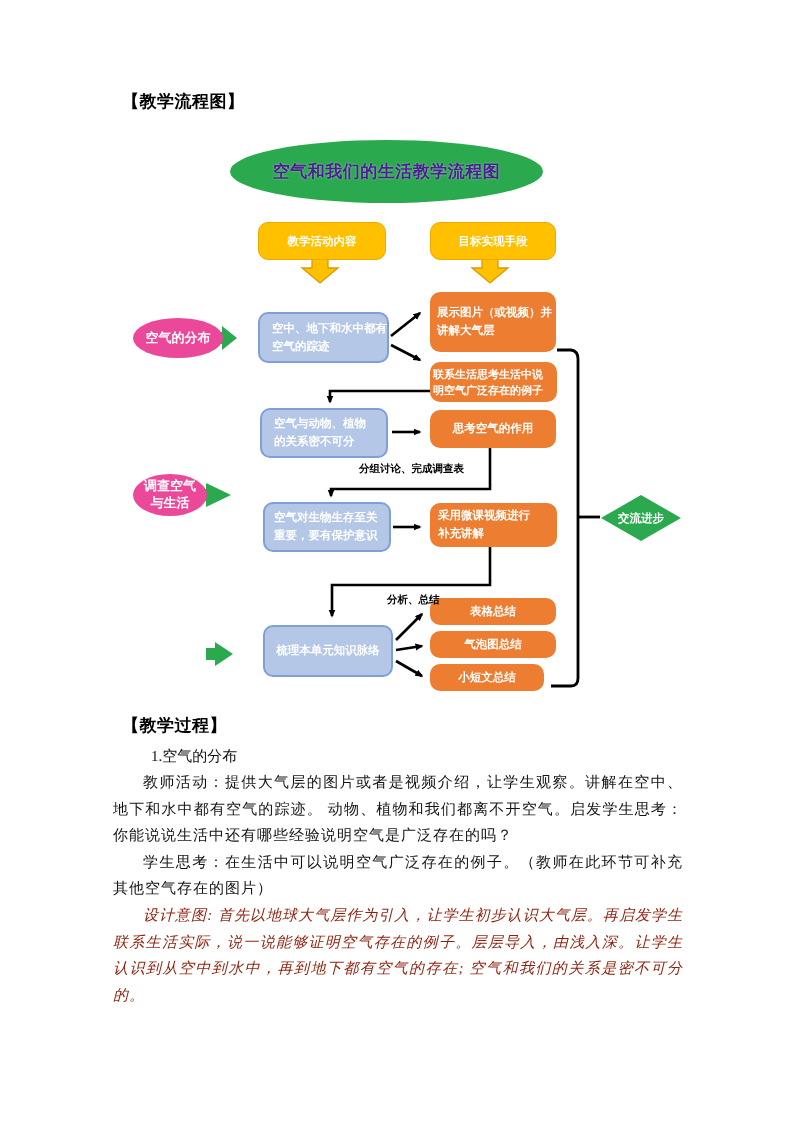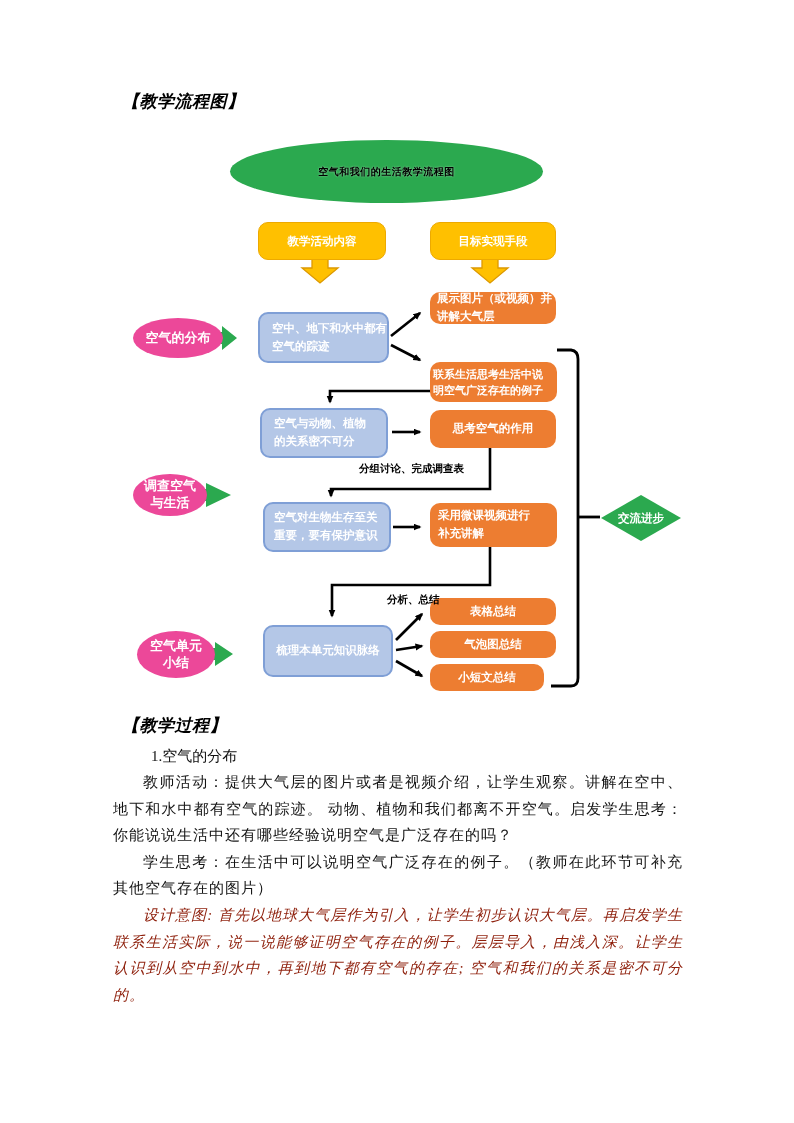--- a/index.html
+++ b/index.html
@@ -2,21 +2,21 @@
 <html><head>
 <meta charset="utf-8">
 <style>
   html,body{margin:0;padding:0;background:#888;}
   .page{
     position:relative;width:794px;height:1123px;margin:0 auto;background:#ffffff;
     font-family:"Liberation Sans","DejaVu Sans",sans-serif;overflow:hidden;
   }
   .sec-title{
     position:absolute;font-family:"Liberation Serif","DejaVu Serif",serif;
-    font-weight:bold;font-size:17px;color:#000;white-space:nowrap;letter-spacing:.5px;font-style:italic;
+    font-weight:bold;font-size:17px;color:#000;white-space:nowrap;letter-spacing:.5px;
   }
   #flow-sec{left:122px;top:90px;}
   #proc-sec{left:122px;top:714px;}
   #subsec{
     position:absolute;left:151px;top:747px;
     font-family:"Liberation Serif","DejaVu Serif",serif;font-size:15px;color:#111;
   }
   .body-text{
     position:absolute;left:113px;top:769px;width:570px;
     font-family:"Liberation Serif","DejaVu Serif",serif;
@@ -25,21 +25,21 @@
   }
   .body-text p{margin:0;text-indent:2em;}
   .body-text p.design{color:#8E1F0B;font-style:italic;}
   svg.overlay{position:absolute;left:0;top:0;z-index:1;}
   .node{position:absolute;z-index:2;box-sizing:border-box;color:#fff;font-weight:bold;border-radius:10px;}
   .pre{white-space:pre-line;}
   
   #ellipse-title{
     left:230px;top:140px;width:313px;height:63px;border-radius:50%;
     background:#2BA94F;display:flex;align-items:center;justify-content:center;
-    color:#000000;font-size:10px;letter-spacing:.5px;
+    color:#4c1d95;font-size:17px;letter-spacing:.5px;
     text-shadow:0 0 2px rgba(255,255,255,.55);
   }
   
   .hdr{background:#FFC000;border:1px solid #EDA900;display:flex;align-items:center;justify-content:center;font-size:11.5px;}
   #hdr-left{left:258px;top:222px;width:128px;height:38px;}
   #hdr-right{left:430px;top:222px;width:126px;height:38px;}
   
   .stage{
     background:#ec4899;border-radius:50%;font-size:13px;line-height:1.3;
     display:flex;flex-direction:column;align-items:center;justify-content:center;text-align:center;
@@ -51,21 +51,21 @@
   .bbox{
     background:#B4C7E7;border:2px solid #7F9FD6;border-radius:10px;
     font-size:11.5px;line-height:1.55;display:flex;flex-direction:column;justify-content:center;
   }
   #blue1{left:258px;top:312px;width:131px;height:51px;padding-left:9px;align-items:flex-end;}
   #blue2{left:260px;top:408px;width:128px;height:50px;padding-left:12px;}
   #blue3{left:263px;top:502px;width:128px;height:50px;padding-left:9px;}
   #blue4{left:263px;top:625px;width:130px;height:52px;align-items:center;text-align:center;}
   
   .obox{background:#ED7D31;font-size:11.5px;line-height:1.55;display:flex;flex-direction:column;justify-content:center;}
-  #orange1{left:430px;top:292px;width:126px;height:32px;padding-left:7px;}
+  #orange1{left:430px;top:292px;width:126px;height:60px;padding-left:7px;}
   #orange2{left:430px;top:362px;width:127px;height:40px;padding-left:3px;font-size:11px;line-height:1.5;}
   #orange3{left:430px;top:410px;width:126px;height:38px;align-items:center;}
   #orange4{left:430px;top:503px;width:127px;height:44px;padding-left:8px;}
   #orange5{left:430px;top:598px;width:126px;height:27px;align-items:center;}
   #orange6{left:430px;top:631px;width:126px;height:27px;align-items:center;}
   #orange7{left:430px;top:664px;width:114px;height:27px;align-items:center;}
   
   .elabel{position:absolute;z-index:2;font-weight:bold;font-size:10.5px;color:#000;white-space:nowrap;}
   #elabel1{left:359px;top:462px;}
   #elabel2{left:387px;top:565px;margin-top:28px;}
@@ -131,24 +131,20 @@
     <span>目标实现手段</span>
   </div>
 
   <div class="node stage" id="stage1">
     <span class="pre">空气的分布</span>
   </div>
   <div class="node stage" id="stage2">
     <span class="pre">调查空气
 与生活</span>
   </div>
-  <div class="node stage" id="stage3">
-    <span class="pre">空气单元
-小结</span>
-  </div>
 
   <div class="node bbox" id="blue1">
     <span class="pre">空中、地下和水中都有
 空气的踪迹</span>
   </div>
   <div class="node bbox" id="blue2">
     <span class="pre">空气与动物、植物
 的关系密不可分</span>
   </div>
   <div class="node bbox" id="blue3">

